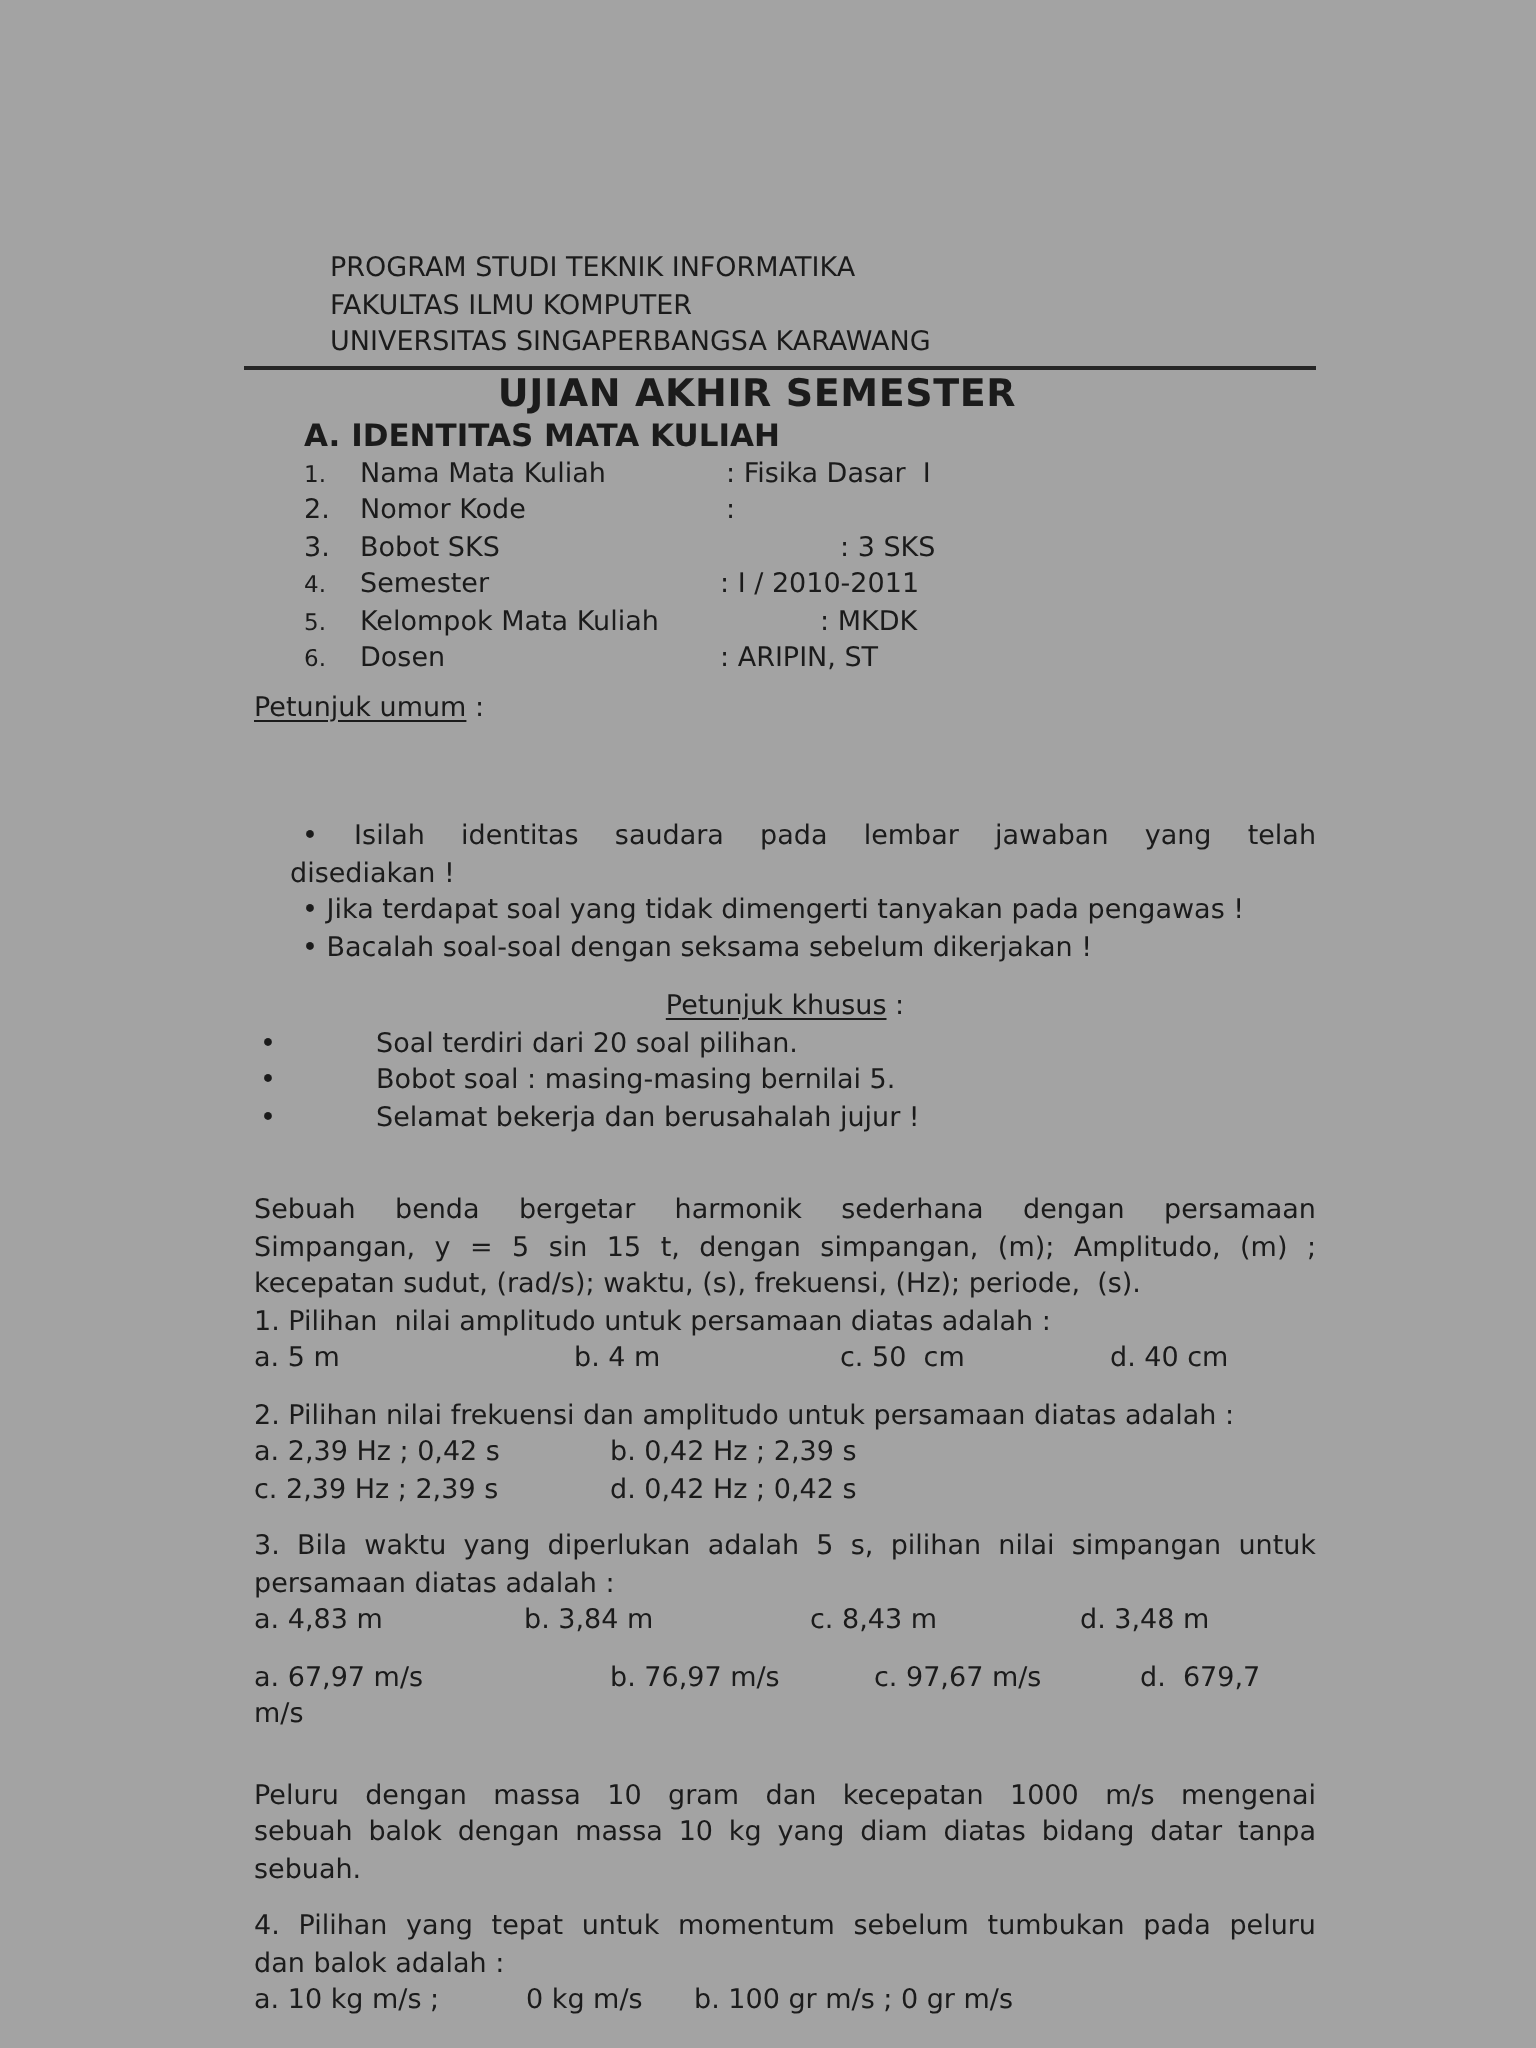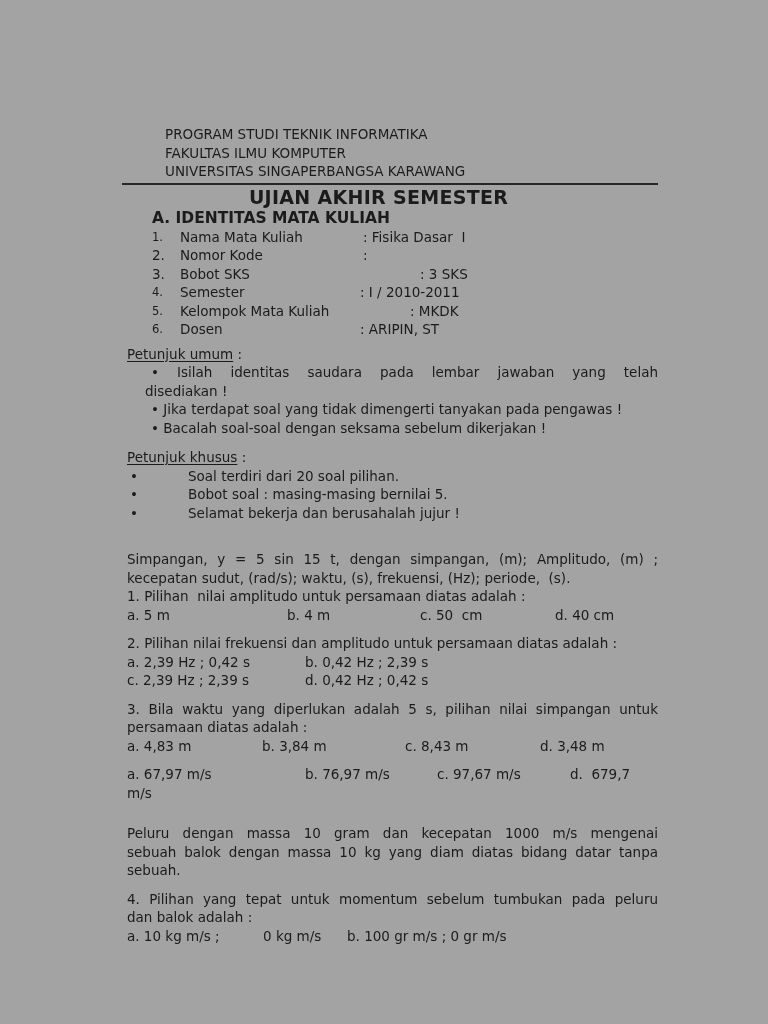--- a/index.html
+++ b/index.html
@@ -31,25 +31,25 @@
   .id-row .val { white-space:pre; }
   .id-row:nth-child(1) .lbl, .id-row:nth-child(2) .lbl { width:183px; flex:0 0 183px; }
   .id-row:nth-child(3) .lbl { width:240px; flex:0 0 240px; }
   .id-row:nth-child(4) .lbl, .id-row:nth-child(6) .lbl { width:180px; flex:0 0 180px; }
   .id-row:nth-child(5) .lbl { width:230px; flex:0 0 230px; }
   .id-row:nth-child(1) .num, .id-row:nth-child(4) .num,
   .id-row:nth-child(5) .num, .id-row:nth-child(6) .num { font-size:11.5px; }
 
   
   .pheading { margin-top:6px; }
-  .pheading.khusus { margin-top:11px; }
+  .pheading.khusus { margin-top:11px;text-align:center; }
   .pheading .ul { text-decoration:underline; text-underline-offset:2px; }
 
   
-  .pu-bullets { padding-left:18px; }
+  .pu-bullets { padding-left:18px;margin-top:46px; }
   .ln { line-height:18.5px; }
   .ln.first { text-indent:6px; }
   .stretch { text-align:justify; text-align-last:justify; }
   .pre { white-space:pre-wrap; }
 
   
   .pk-row { display:flex; line-height:18.5px; }
   .pk-marker { flex:0 0 21px; width:21px; padding-left:3px; box-sizing:border-box; }
   .pk-text { white-space:pre-wrap;margin-left:40px; }
 
@@ -145,20 +145,21 @@
           <span class="pk-marker">•</span>
           <span class="pk-text">Bobot soal : masing-masing bernilai 5.</span>
         </div>
         <div class="pk-row">
           <span class="pk-marker">•</span>
           <span class="pk-text">Selamat bekerja dan berusahalah jujur !</span>
         </div>
       </div>
 
     <div class="problem1" id="problem1">
+        <div class="ln stretch">Sebuah benda bergetar harmonik sederhana dengan persamaan</div>
         <div class="ln stretch">Simpangan, y = 5 sin 15 t, dengan simpangan, (m); Amplitudo, (m) ;</div>
         <div class="ln pre">kecepatan sudut, (rad/s); waktu, (s), frekuensi, (Hz); periode,  (s).</div>
       </div>
 
     <div class="questions" id="questions14">
         <div class="question">
           <div class="stem">
             <div class="ln pre">1. Pilihan  nilai amplitudo untuk persamaan diatas adalah :</div>
           </div>
           <div class="optrow opts-q1"><span class="cell">a. 5 m</span><span class="cell">b. 4 m</span><span class="cell">c. 50  cm</span><span class="cell">d. 40 cm</span></div>

